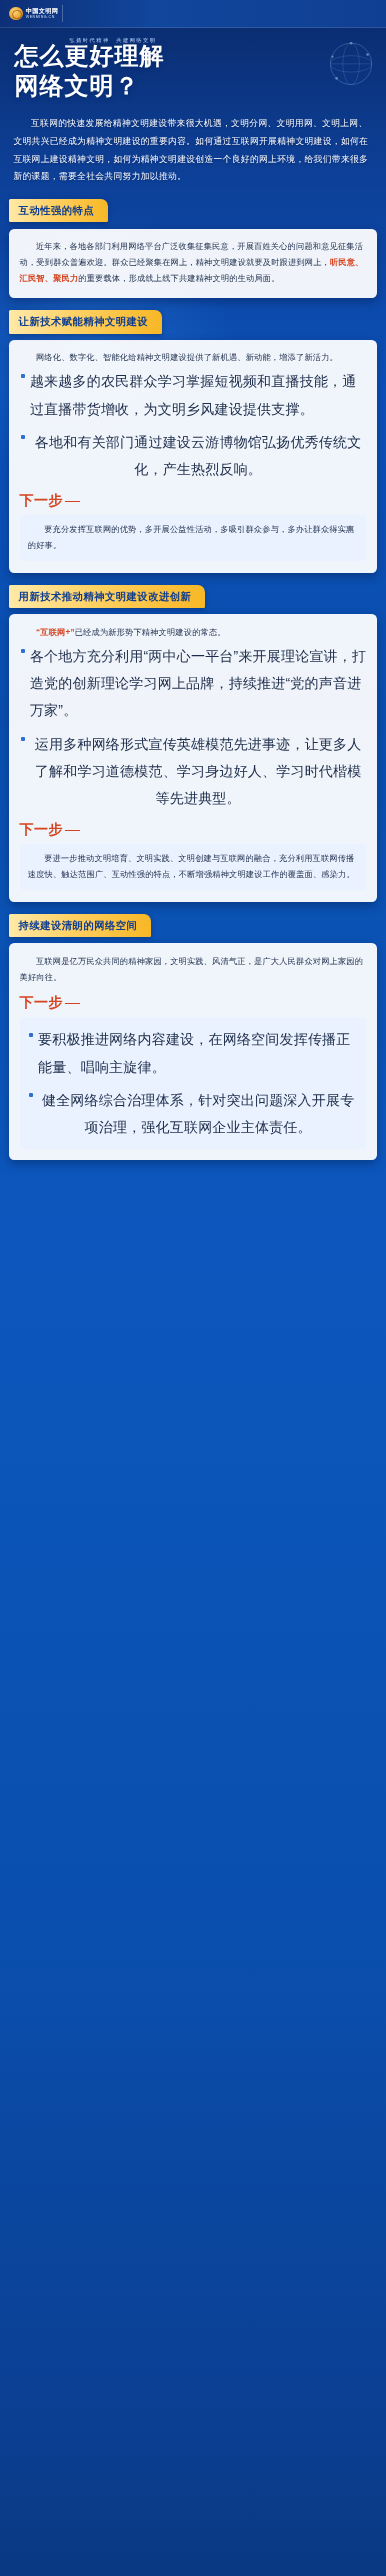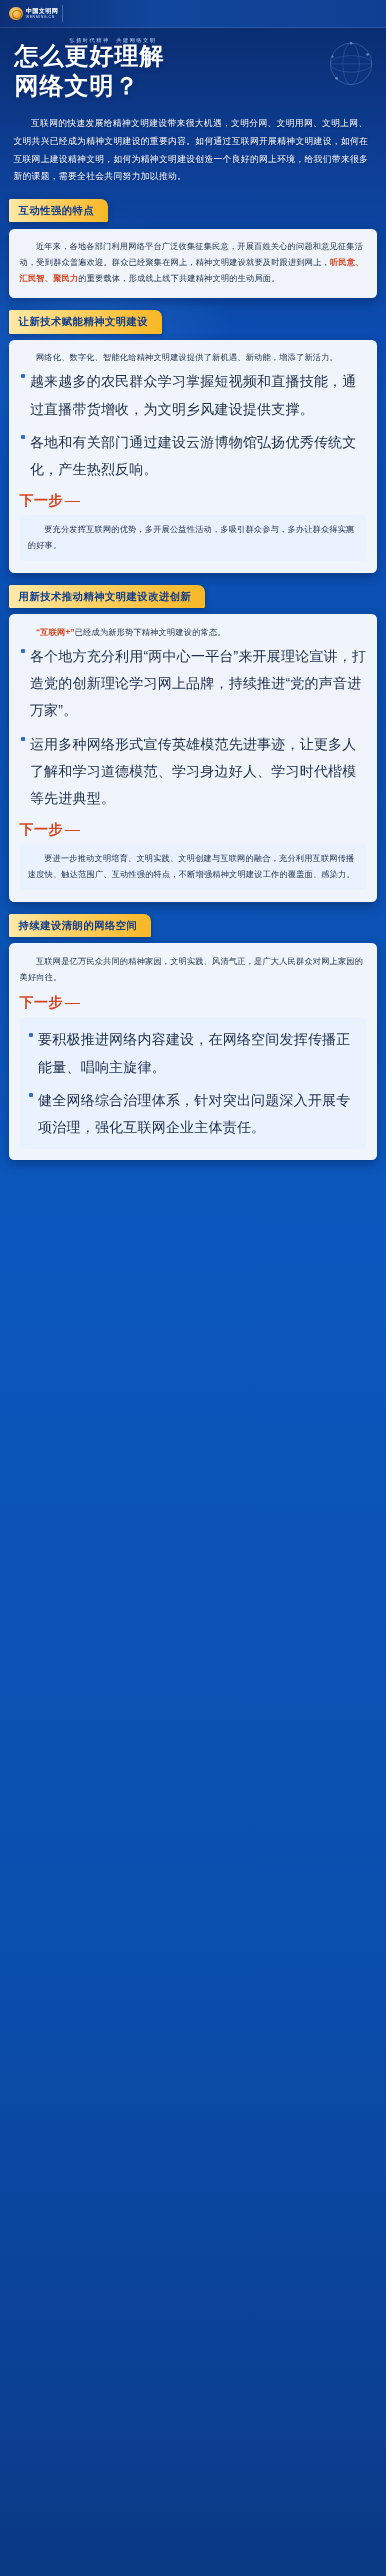--- a/index.html
+++ b/index.html
@@ -185,21 +185,21 @@
 
   ul.bullets { list-style: none; margin-top: 2.1px; }
   ul.bullets li {
     position: relative;
     padding-left: 10.3px;
     color: #1c2c4a;
     font-size: 14px;
     line-height: 1.95;
     letter-spacing: 0.2px;
   }
-  ul.bullets li + li { margin-top: 6.2px; }
+  ul.bullets li + li { margin-top: 6.2px; text-align: center; }
   ul.bullets li::before {
     content: "";
     position: absolute;
     left: 1px;
     top: 6.2px;
     width: 4.1px; height: 4.1px;
     background: #2f6fd0;
     border-radius: 1px;
   }
 

